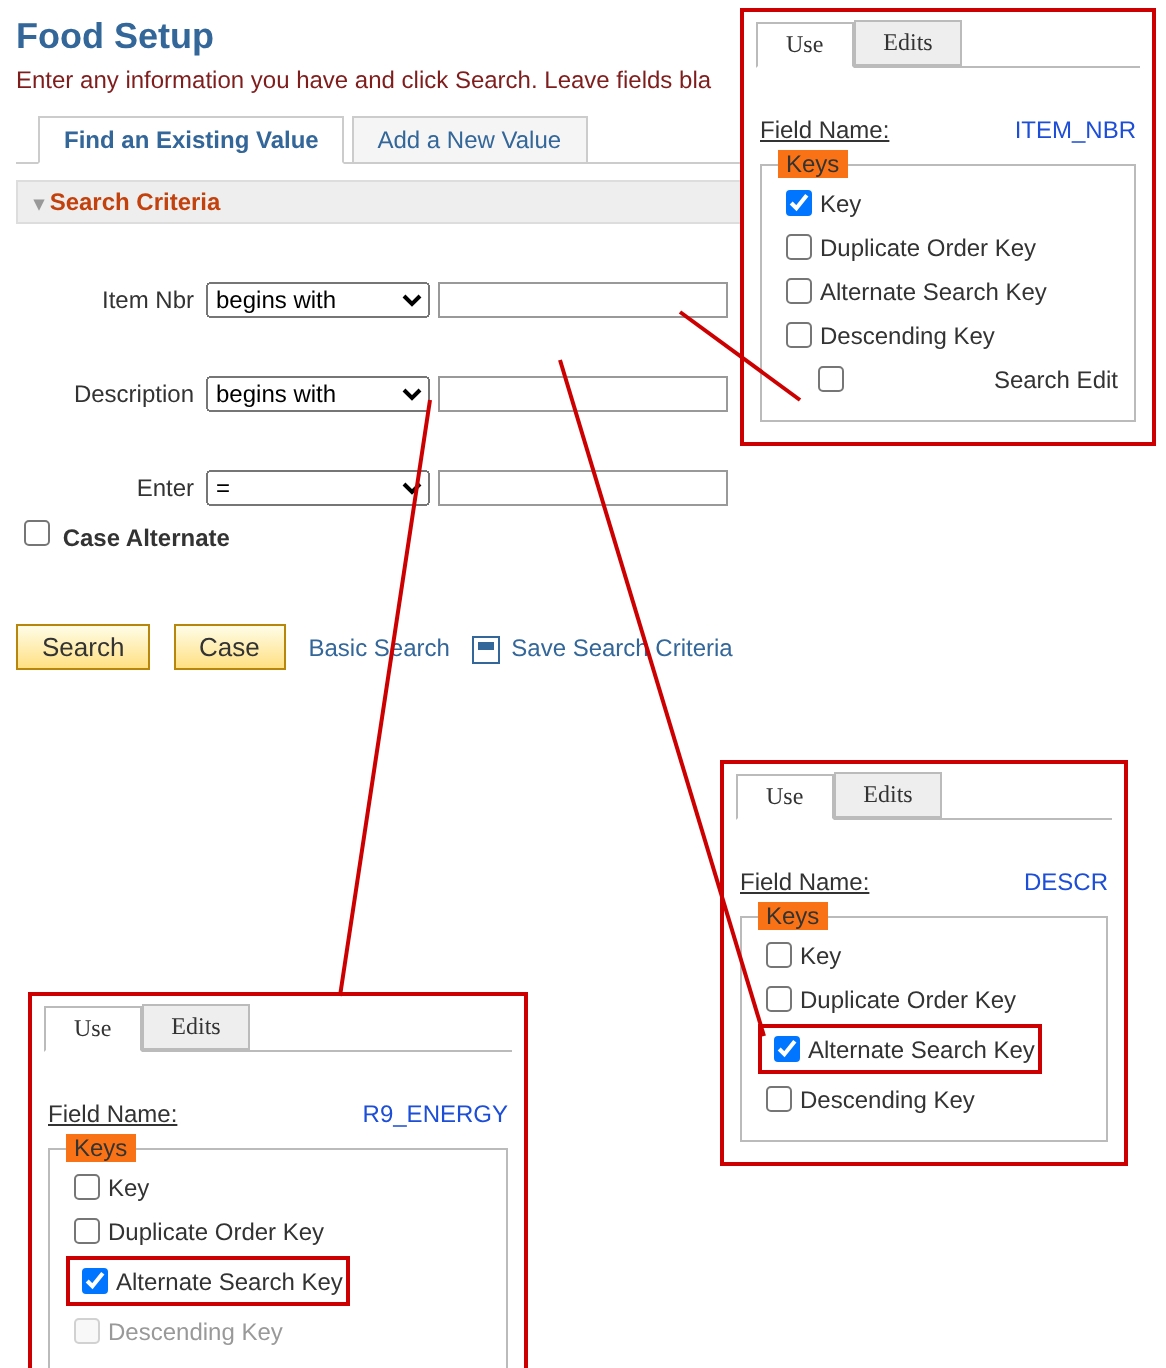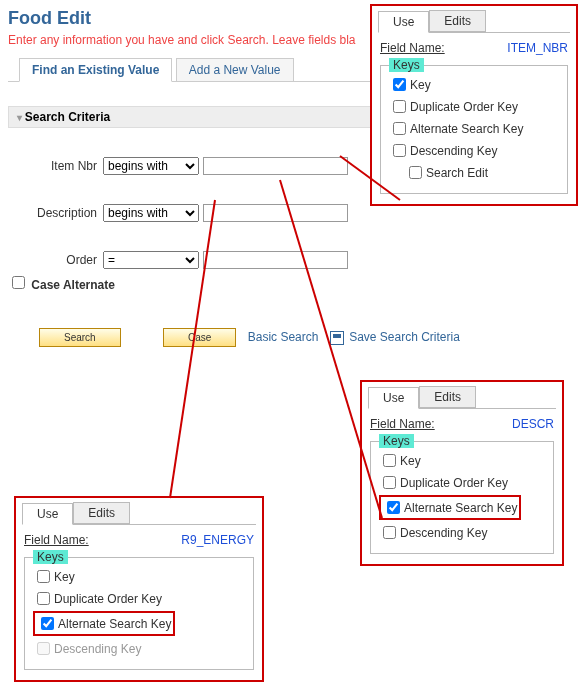--- a/index.html
+++ b/index.html
@@ -13,24 +13,24 @@
     width: 583px;
     height: 684px;
     position: relative;
   }
   h1 {
     font-size: 18px;
     color: #336699;
     margin: 0 0 4px 0;
     font-weight: bold;
   }
-  .instruction { color: #ef4444; margin-bottom: 10px; }
+  .instruction { color: #7f1d1d; margin-bottom: 10px; }
   .tabs {
     border-bottom: 1px solid #ccc;
-    margin-bottom: 24px;
+    margin-bottom: 8px;
     padding-left: 11px;
   }
   .tab {
     display: inline-block;
     padding: 4px 12px;
     border: 1px solid #ccc;
     border-bottom: none;
     background: #f5f5f5;
     color: #336699;
     cursor: pointer;
@@ -39,60 +39,59 @@
   }
   .tab.active {
     background: #fff;
     font-weight: bold;
     border-bottom: 1px solid #fff;
   }
   .section-bar {
     background: #eee;
     border: 1px solid #ddd;
     padding: 3px 8px;
-    color: #000000;
+    color: #c2410c;
     font-weight: bold;
     margin-bottom: 14px;
   }
   .section-bar::before { content: "▾ "; color:#999; font-size:10px; }
   .form-row {
     display: flex;
     align-items: center;
     margin-bottom: 4px;
     margin-top: 29px;
   }
   .form-label {
     width: 95px;
     text-align: right;
     padding-right: 6px;
     color: #333;
   }
   select.op {
-    width: 96px;
+    width: 112px;
     font-size: 12px;
   }
   input.val {
     width: 145px;
     height: 18px;
     border: 1px solid #999;
     font-size: 12px;
     margin-left: 4px;
   }
   .cs-row { margin-top:4px; }
   .btn-row { margin-top: 36px; }
   .btn {
     display: inline-block;
-    padding: 3px 24px;
+    padding: 3px 12px;
     border: 1px solid #b8860b;
     background: linear-gradient(#fffde7,#ffe082);
     color: #333;
     cursor: pointer;
-    font-size: 10px;
+    font-size: 13px;
     margin-right: 8px;
-    margin-left: 31px;
   }
   .linkish {
     color: #336699;
     cursor: pointer;
     margin-right: 8px;
   }
   .save-icon {
     display:inline-block;
     width:14px; height:14px;
     border:1px solid #336699;
@@ -111,21 +110,22 @@
   
   .popup {
     position: absolute;
     border: 2px solid #cc0000;
     background: #fff;
     padding: 6px 8px 10px 8px;
     width: 200px;
   }
   .popup .ptabs {
     border-bottom:1px solid #bbb;
-    margin:-2px -2px 8px -2px;
+    margin:-2px -2px 24px -2px;
+    font-family:Liberation Serif, serif;
   }
   .ptab {
     display:inline-block;
     padding:3px 14px;
     border:1px solid #bbb;
     background:#eee;
     color:#333;
     font-size:12px;
   }
   .ptab.active { background:#fff; border-bottom:1px solid #fff; position:relative; top:1px; }
@@ -133,64 +133,64 @@
   .fieldname-row .lbl { color:#333;text-decoration:underline; }
   .fieldname-row .val { float:right; color:#1d4ed8; }
   .keys-box {
     border:1px solid #bbb;
     padding:6px 8px 8px 8px;
     position: relative;
   }
   .keys-box .legend {
     position:absolute;
     top:-8px; left:8px;
-    background:#5eead4;
+    background:#f97316;
     padding:0 4px;
     font-size:12px;
   }
   .cb-row { margin:3px 0; display:flex; align-items:center; }
   .cb-row input { margin-right:4px; }
-  .cb-row.indent { margin-left:16px; }
+  .cb-row.indent { margin-left:16px;justify-content:space-between; }
   .cb-row.disabled { color:#999; }
   .cb-row.disabled input { accent-color:#ccc; }
   .redbox { border:2px solid #cc0000; padding:1px 2px; display:inline-block; }
 
   
   svg.connectors {
     position:absolute;
     top:0; left:0;
     width:583px; height:684px;
     pointer-events:none;
   }
 </style>
 </head>
 <body>
 
-<h1>Food Edit</h1>
+<h1>Food Setup</h1>
 <div class="instruction">Enter any information you have and click Search. Leave fields bla</div>
 
 <div class="tabs">
   <span class="tab active">Find an Existing Value</span>
   <span class="tab">Add a New Value</span>
 </div>
 
 <div class="section-bar">Search Criteria</div>
 
 <div class="form-row">
   <div class="form-label">Item Nbr</div>
   <select class="op"><option>begins with</option></select>
   <input class="val" value="" style="">
 </div>
 <div class="form-row">
   <div class="form-label">Description</div>
   <select class="op"><option>begins with</option></select>
   <input class="val" value="" style="">
 </div>
 <div class="form-row">
-  <div class="form-label">Order</div>
+  <div class="form-label">Enter</div>
   <select class="op"><option>=</option></select>
   <input class="val" value="" style="">
 </div>
 <div class="cs-row">
   <input type="checkbox" style="">
   <span style="font-weight:bold">Case Alternate</span>
 </div>
 
 <div class="btn-row">
   <span class="btn">Search</span>

